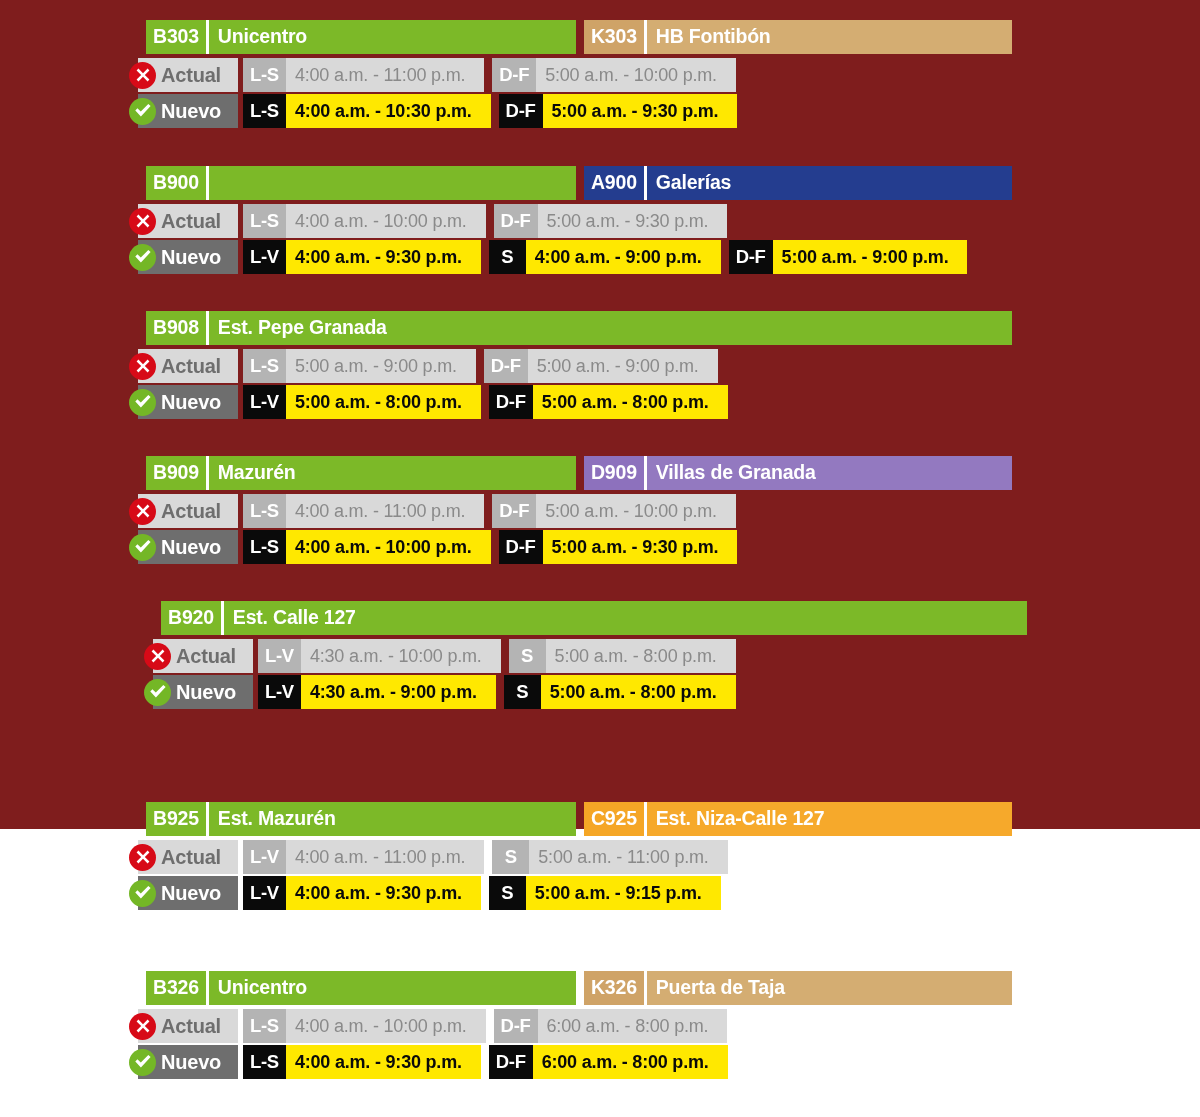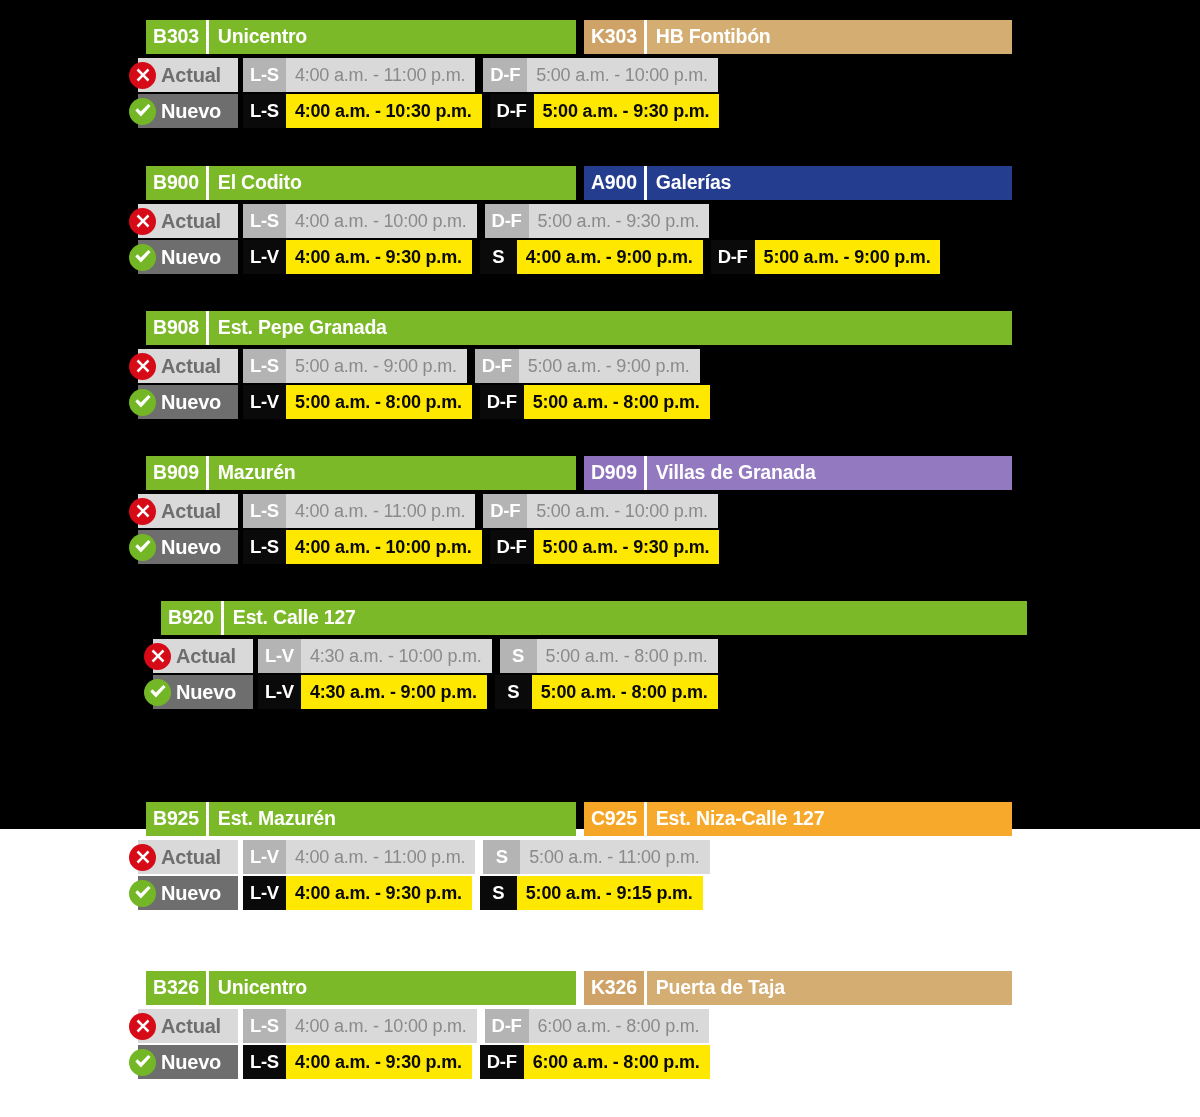--- a/index.html
+++ b/index.html
@@ -11,21 +11,21 @@
     width: 1200px;
     height: 1117px;
     overflow: hidden;
     font-family: "Liberation Sans", sans-serif;
   }
 
   .sheet {
     position: relative;
     width: 1200px;
     height: 829px;
-    background: #000000;
+    background: #7f1d1d;
     padding: 0;
   }
 
   .route-block {
     position: relative;
     margin-left: 138px;
     width: 1062px;
   }
 
   
@@ -147,21 +147,21 @@
     letter-spacing: -0.3px;
     line-height: 1;
     color: #ffffff;
   }
   .segment.actual .seg-days { background: #b4b4b4; }
   .segment.nuevo  .seg-days { background: #0a0a0a; }
 
   .seg-time {
     display: flex;
     align-items: center;
-    padding: 0 10px 0 9px;
+    padding: 0 19px 0 9px;
     font-size: 18px;
     letter-spacing: -0.2px;
     line-height: 1;
     white-space: nowrap;
   }
   .segment.actual .seg-time { background: #d9d9d9; color: #8a8a8a; }
   .segment.nuevo  .seg-time { background: #ffe800; color: #0a0a0a; font-weight: bold; }
 
   .spacer { display: block; }
 </style>
@@ -223,21 +223,20 @@
               <div class="seg-time">5:00 a.m. - 9:30 p.m.</div>
             </div>
           </div>
         </div>
       </div>
       <div class="route-block" style="position: absolute; top: 166px; left: 0px;">
         <div class="route-header">
           <div class="hdr-group left" style="background: rgb(124, 185, 40);">
             <div class="hdr-code" style="background: rgb(124, 185, 40);">B900</div>
             <div class="hdr-sep"></div>
-            <div class="hdr-name">El Codito</div>
           </div>
           <div class="spacer" style="width: 8px; flex: 0 0 8px;"></div>
           <div class="hdr-group right" style="background: rgb(36, 61, 143);">
             <div class="hdr-code" style="background: rgb(36, 61, 143);">A900</div>
             <div class="hdr-sep"></div>
             <div class="hdr-name">Galerías</div>
           </div>
         </div>
         <div class="sched-row actual">
           <div class="row-label actual">

